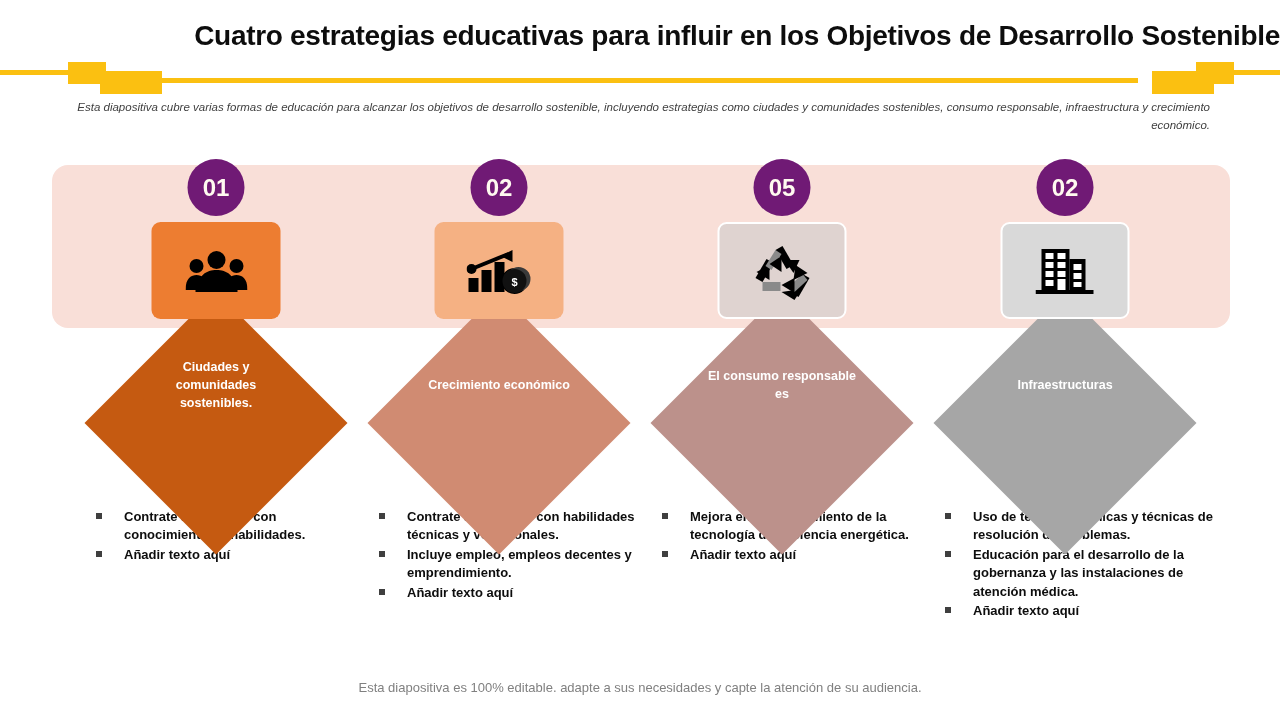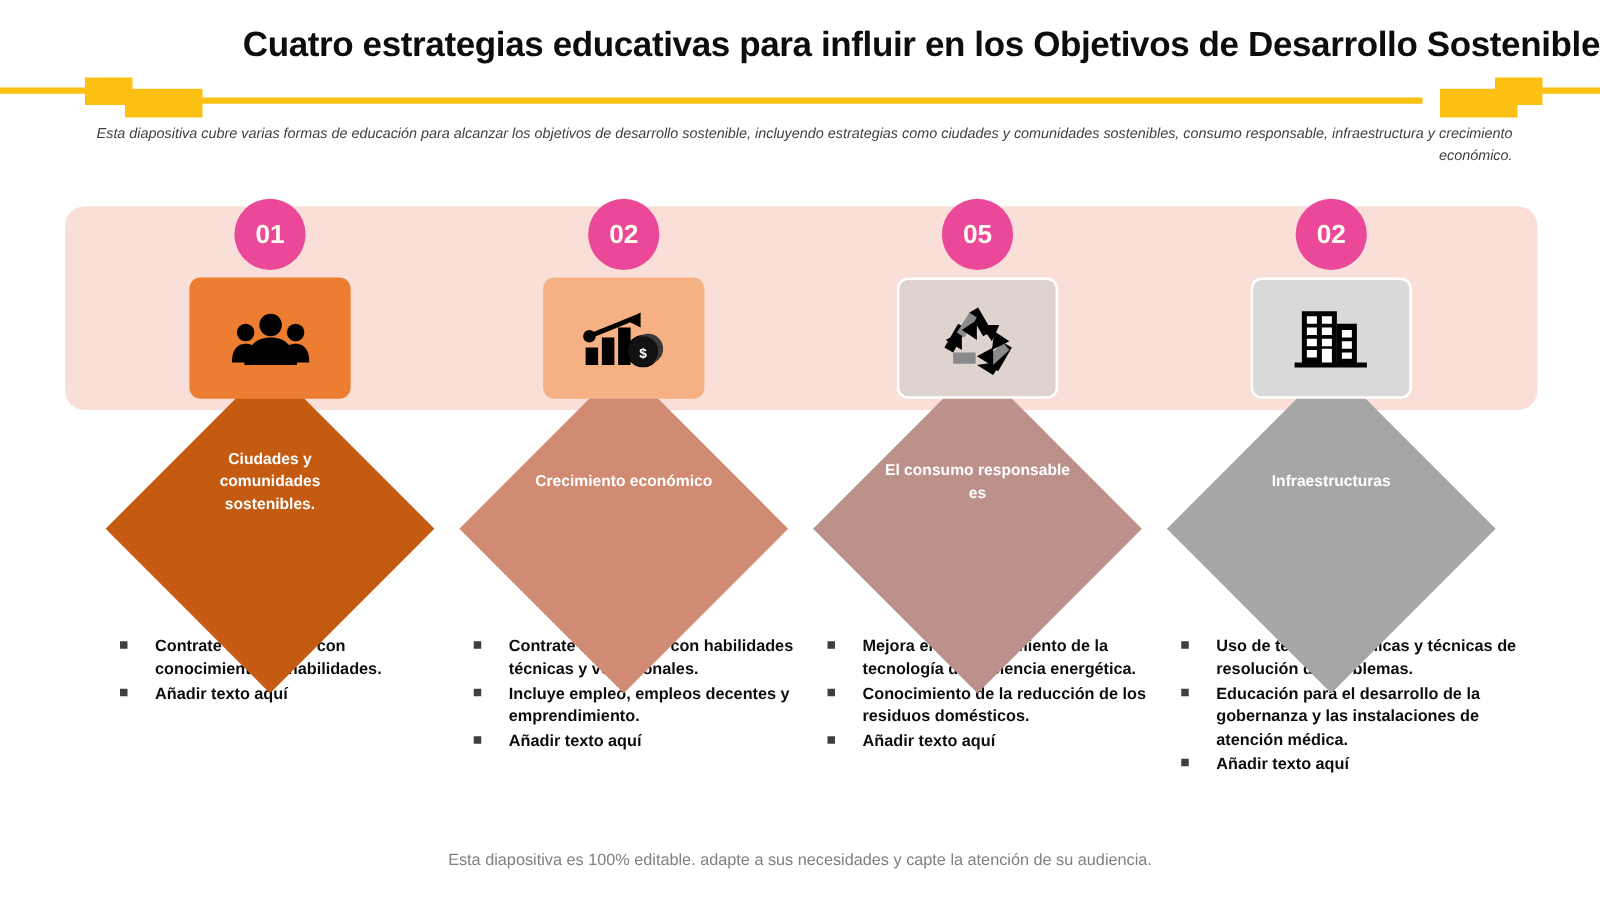--- a/index.html
+++ b/index.html
@@ -56,22 +56,22 @@
   .col0 { left: 56px; }
   .col1 { left: 339px; }
   .col2 { left: 622px; }
   .col3 { left: 905px; }
 
   
   .badge {
     position: absolute; top: 159px; left: 50%;
     transform: translateX(-50%);
     width: 57px; height: 57px; border-radius: 50%;
-    background: #ec4899;
-    color: #fffaf0; font-size: 21px; font-weight: bold;
+    background: #701a75;
+    color: #fffaf0; font-size: 24px; font-weight: bold;
     display: flex; align-items: center; justify-content: center;
     z-index: 3;
   }
 
   
   .icard {
     position: absolute; top: 222px; left: 50%;
     transform: translateX(-50%);
     width: 129px; height: 97px;
     border-radius: 9px;
@@ -228,21 +228,20 @@
           </g>
         </svg>
       </span>
     </div>
     <div class="diamond">
       <div class="dshape d2"></div>
       <div class="dlabel">El consumo responsable es</div>
     </div>
     <div class="bullets">
       <div class="bullet"><span class="sq"></span><span>Mejora en el conocimiento de la tecnología de eficiencia energética.</span></div>
-      <div class="bullet"><span class="sq"></span><span>Conocimiento de la reducción de los residuos domésticos.</span></div>
       <div class="bullet"><span class="sq"></span><span>Añadir texto aquí</span></div>
     </div>
   </div>
 
   <div class="col col3">
     <div class="badge">02</div>
     <div class="icard c3">
       <span>
         <svg width="60" height="48" viewBox="0 0 60 48">
           <rect x="6" y="2" width="28" height="42" fill="#000"></rect>

